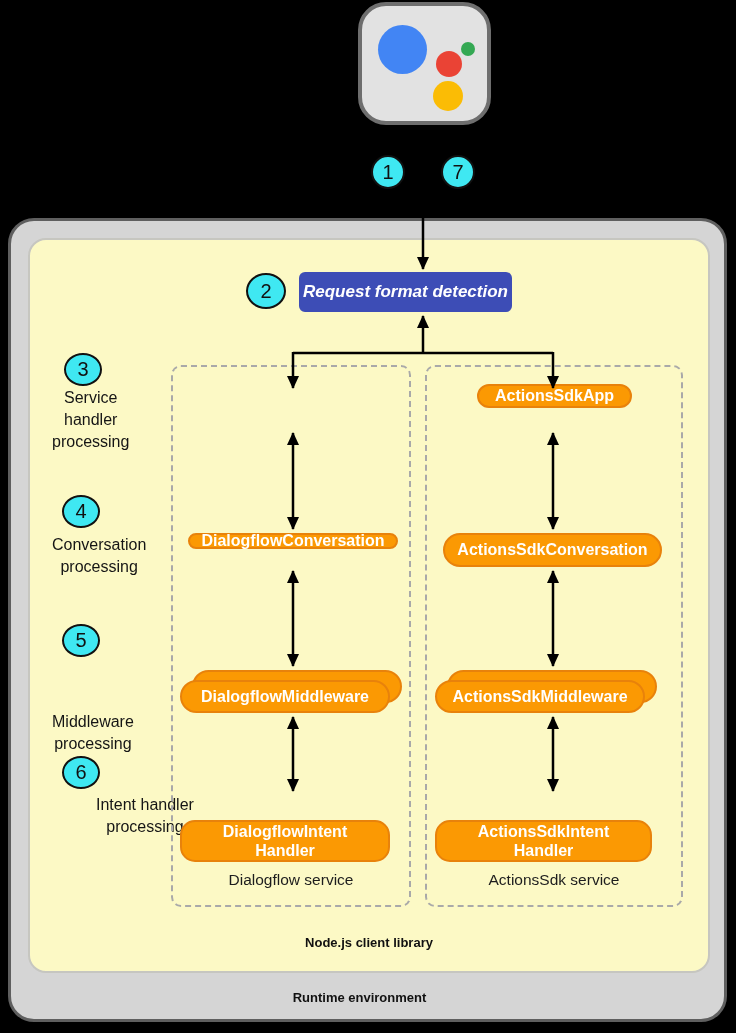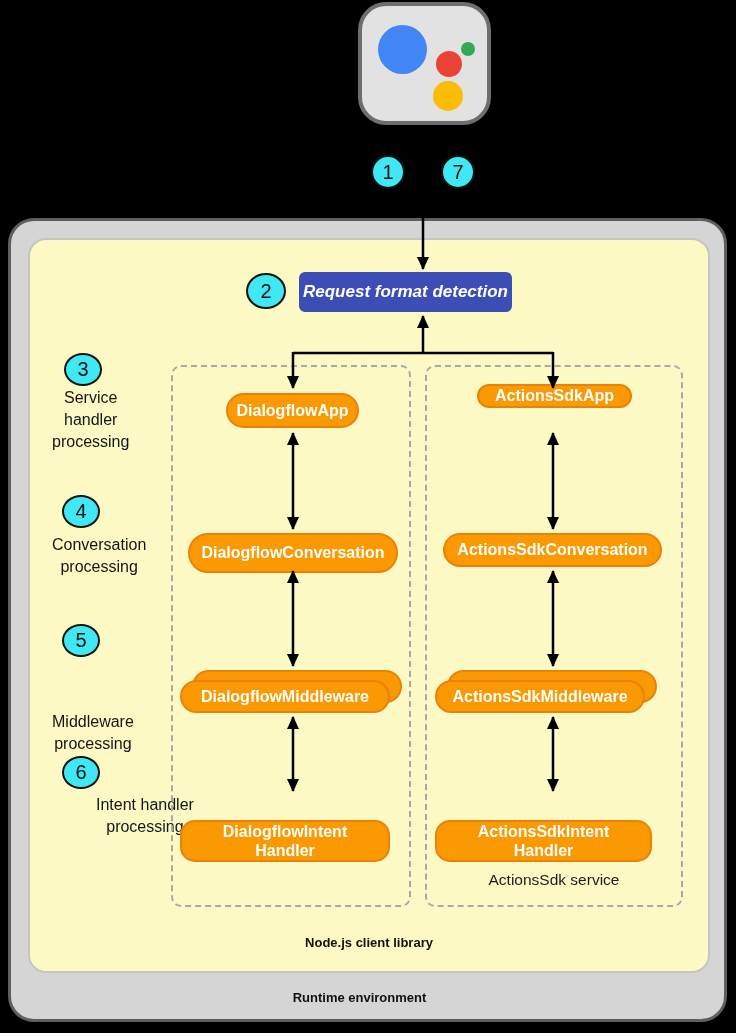--- a/index.html
+++ b/index.html
@@ -110,28 +110,28 @@
 
   <div class="badge" style="left:62px;top:756px;width:38px;height:33px;">6</div>
   <div class="stage-label" style="top:794px;margin-left:44px;">
     <div>Intent handler</div>
     <div>processing</div>
   </div>
 
   <div class="dashed-box dashed-left"></div>
   <div class="dashed-box dashed-right"></div>
 
-  <div class="pill" style="left:226px;top:393px;width:133px;height:35px;">DialogflowApp</div>
-  <div class="pill" style="left:188px;top:533px;width:210px;height:40px;">DialogflowConversation</div>
+  <div class="pill" style="left:188px;top:533px;width:210px;height:16px;">DialogflowConversation</div>
   <div class="pill pill-back" style="left:192px;top:670px;width:210px;height:33px;"></div>
   <div class="pill" style="left:180px;top:680px;width:210px;height:33px;">DialogflowMiddleware</div>
   <div class="pill handler" style="left:180px;top:795px;width:210px;height:42px;">
     <span>DialogflowIntent</span>
     <span>Handler</span>
   </div>
+  <div class="caption" style="left:171px;top:871px;width:240px;">Dialogflow service</div>
 
   <div class="pill" style="left:477px;top:384px;width:155px;height:24px;text-align:right;">ActionsSdkApp</div>
   <div class="pill" style="left:443px;top:533px;width:219px;height:34px;">ActionsSdkConversation</div>
   <div class="pill pill-back" style="left:447px;top:670px;width:210px;height:33px;"></div>
   <div class="pill" style="left:435px;top:680px;width:210px;height:33px;">ActionsSdkMiddleware</div>
   <div class="pill handler" style="left:435px;top:795px;width:217px;height:42px;">
     <span>ActionsSdkIntent</span>
     <span>Handler</span>
   </div>
   <div class="caption" style="left:425px;top:871px;width:258px;">ActionsSdk service</div>

